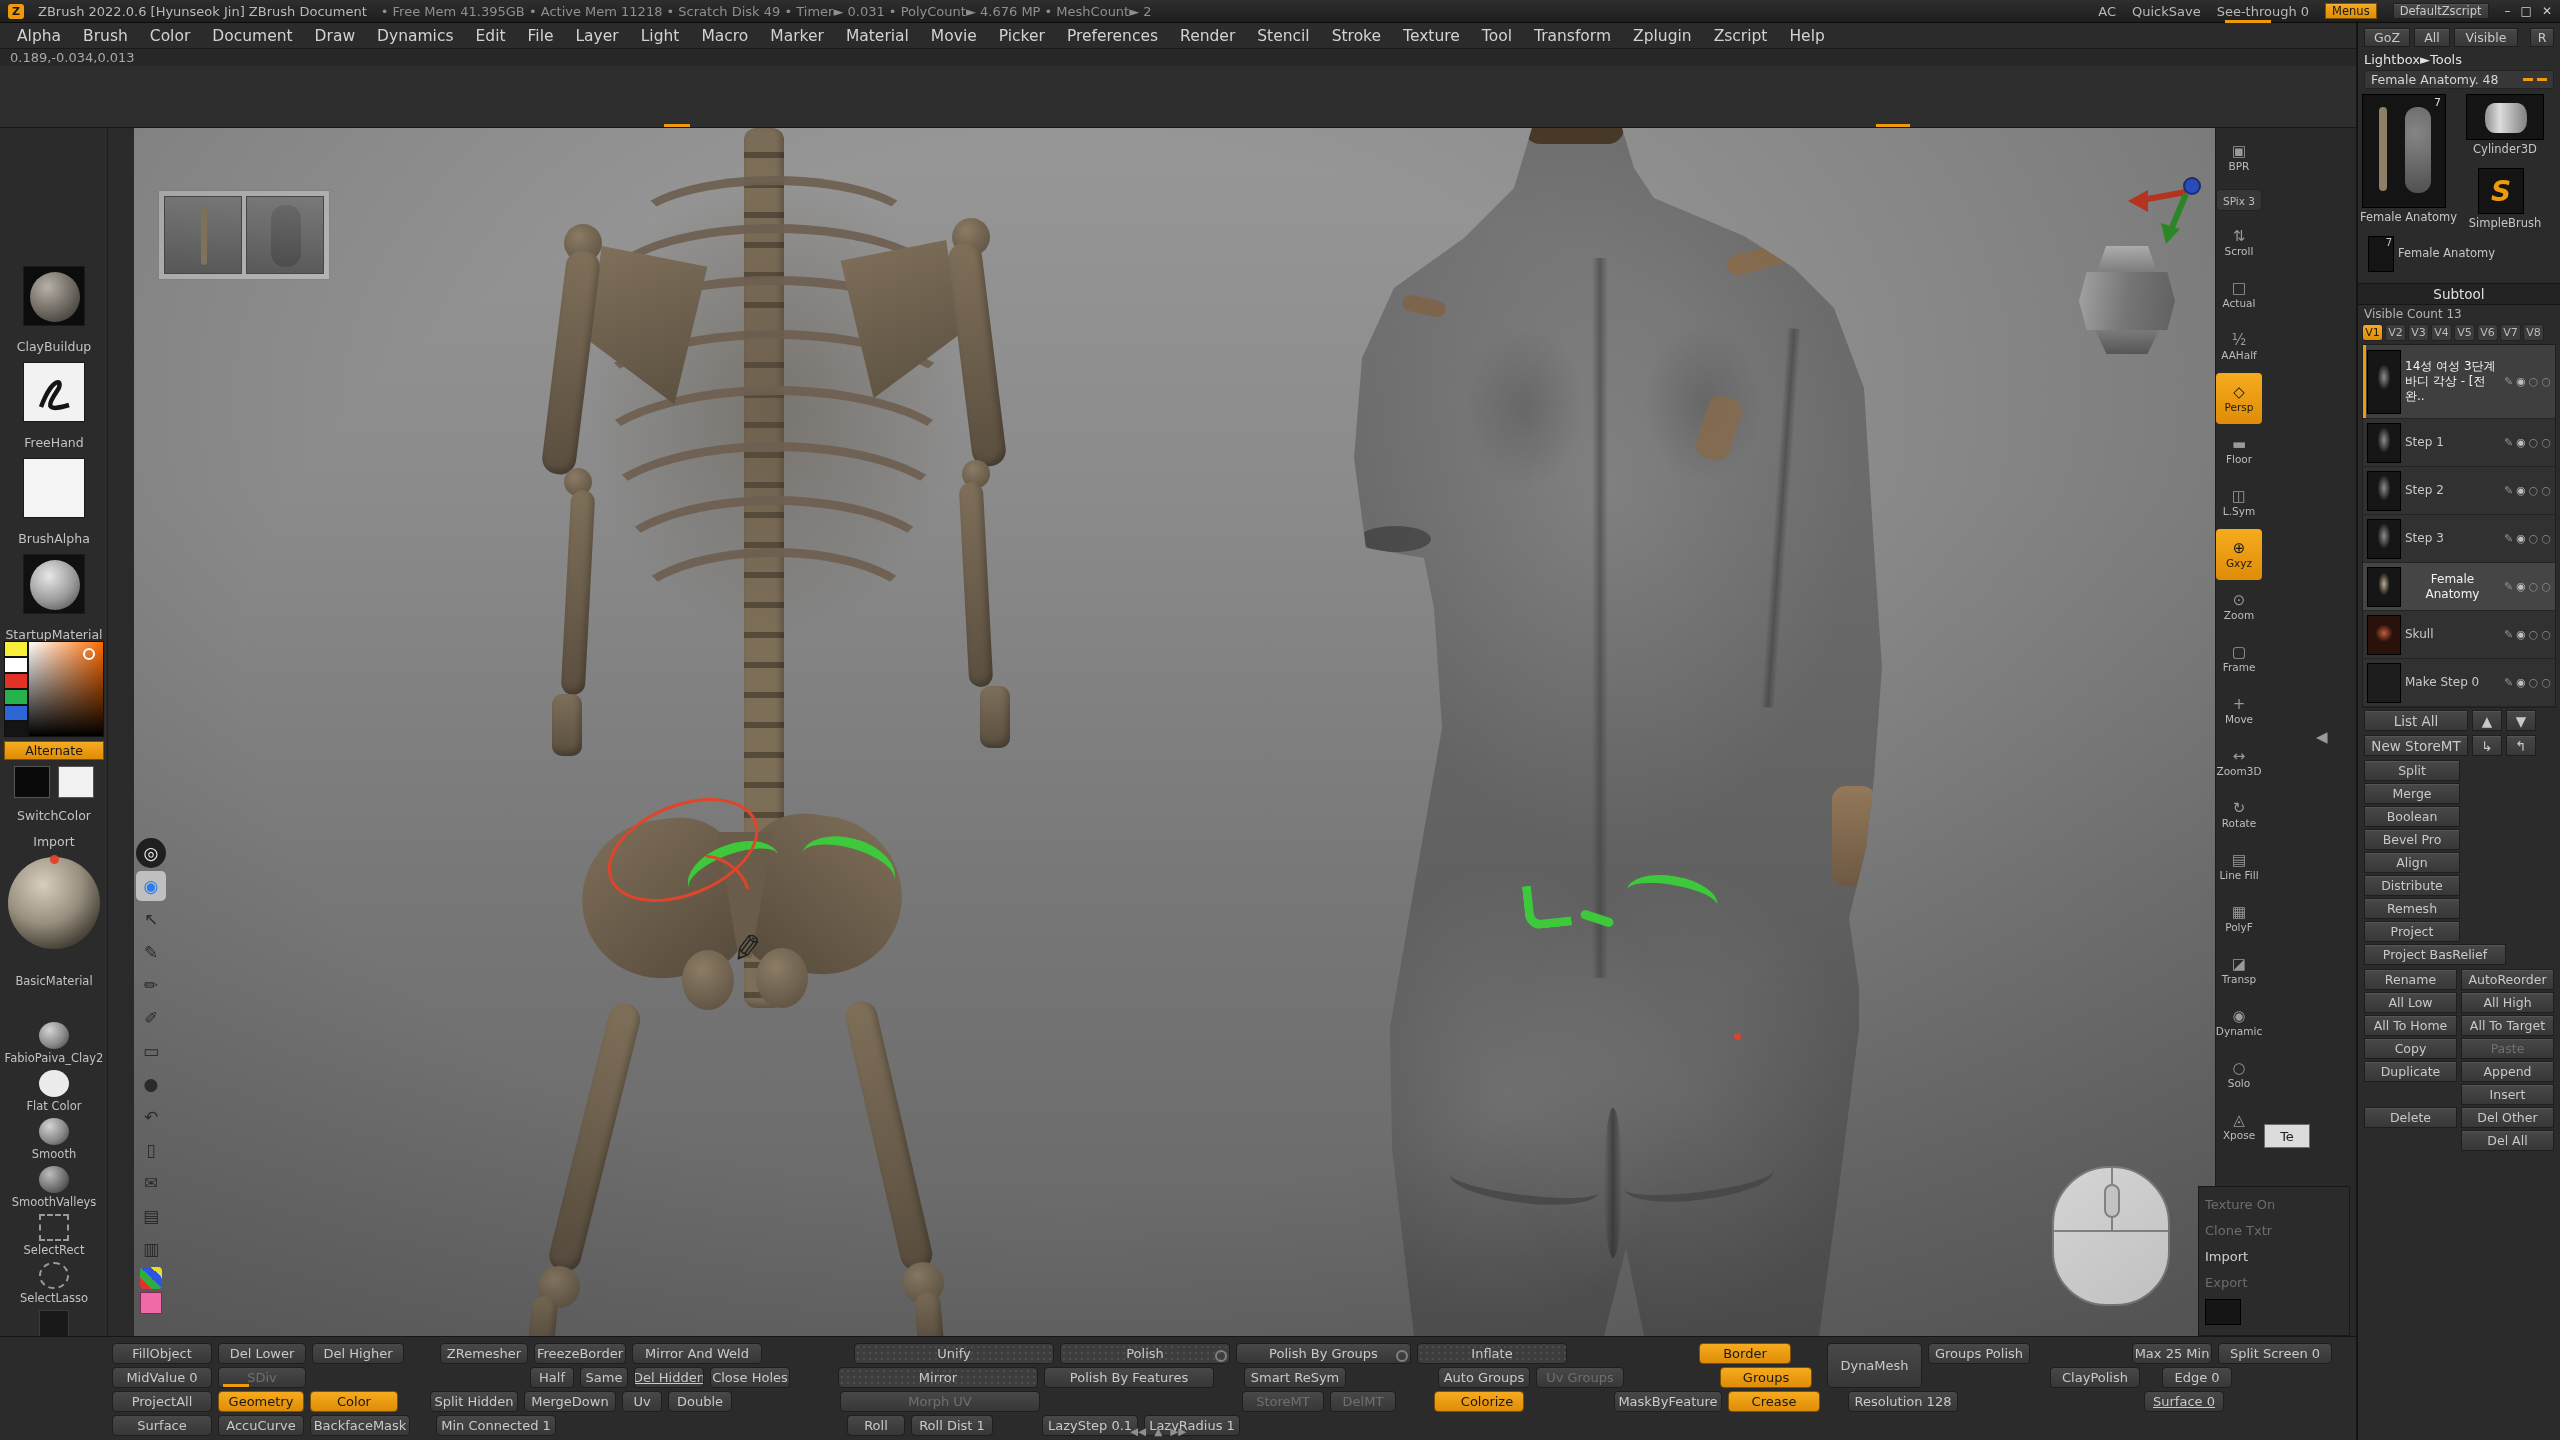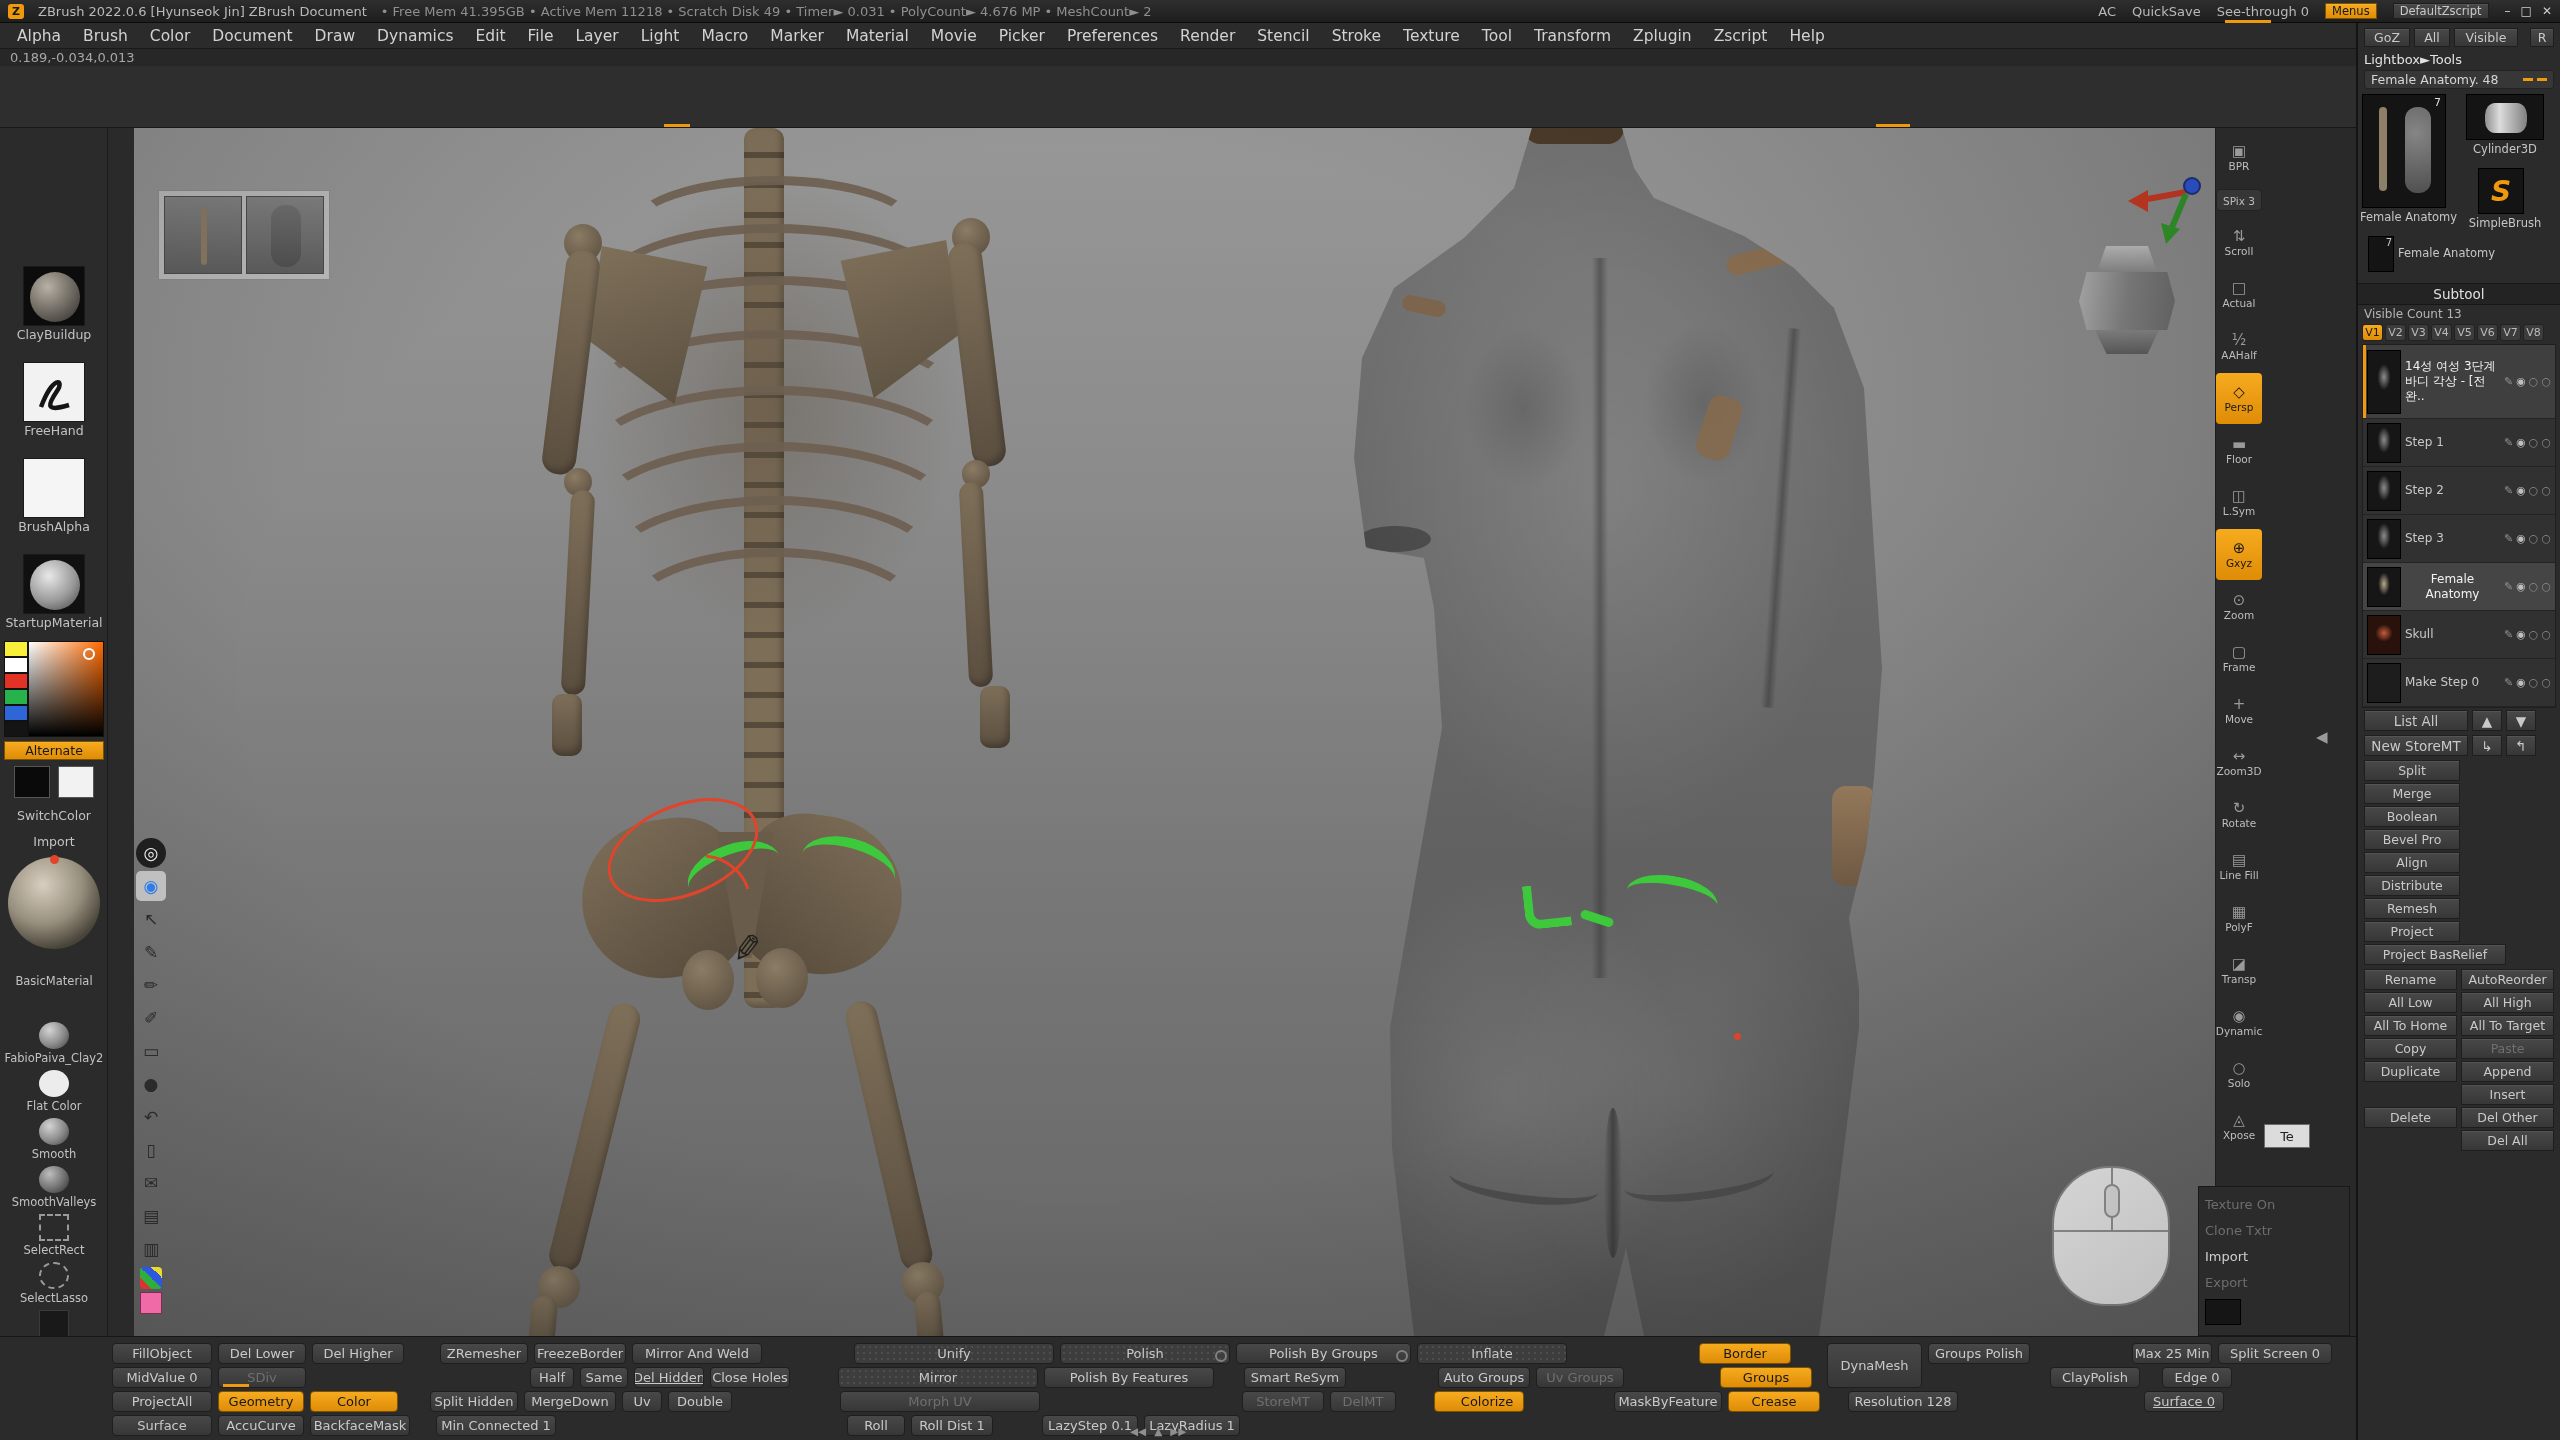--- a/index.html
+++ b/index.html
@@ -79,21 +79,21 @@
   #sh-perspicon{position:absolute;left:1872px;top:70px;width:40px;height:44px;background:#3a3a3a;border:1px solid #222;
      border-radius:4px;color:#ef9a0d;display:flex;align-items:center;justify-content:center;font-size:20px}
   #sh-angle{left:1918px;width:186px}#sh-fov{left:1918px;width:186px}
   #sh-shadicon{position:absolute;left:2108px;top:70px;width:38px;height:44px;background:#3a3a3a;border:1px solid #222;
      border-radius:4px;color:#bdbdbd;display:flex;align-items:center;justify-content:center;font-size:19px}
   #sh-objshadow{left:2152px;width:170px}#sh-deepshadow{left:2152px;width:170px}
   .odashline{position:absolute;height:3px;background:#ef9a0d}
 
   
   #leftpal{position:absolute;left:0;top:128px;width:108px;height:1312px;background:#2b2b2b;border-right:1px solid #1c1c1c}
-  .lp-item{position:absolute;left:0;width:108px;display:flex;flex-direction:column;align-items:center;gap:1px}
+  .lp-item{position:absolute;left:0;width:108px;display:flex;flex-direction:column;align-items:center;gap:13px}
   .lp-label{font-size:12.5px;color:#c2c2c2;white-space:nowrap}
   .th{border:1px solid #1a1a1a}
   .th-clay{width:62px;height:60px;background:#0c0c0c;position:relative}
   .th-clay::after{content:"";position:absolute;left:6px;top:5px;width:50px;height:50px;border-radius:50%;
      background:radial-gradient(circle at 35% 30%,#b7b1a6,#6b665e 55%,#2b2a27)}
   .th-free{width:62px;height:60px;background:#f2f2f2;display:flex;align-items:center;justify-content:center}
   .th-alpha{width:62px;height:60px;background:#f5f5f5}
   .th-mat{width:62px;height:60px;background:#101010;position:relative}
   .th-mat::after{content:"";position:absolute;left:6px;top:5px;width:50px;height:50px;border-radius:50%;
      background:radial-gradient(circle at 38% 32%,#e8e8e8,#9a9a9a 55%,#3f3f3f)}

